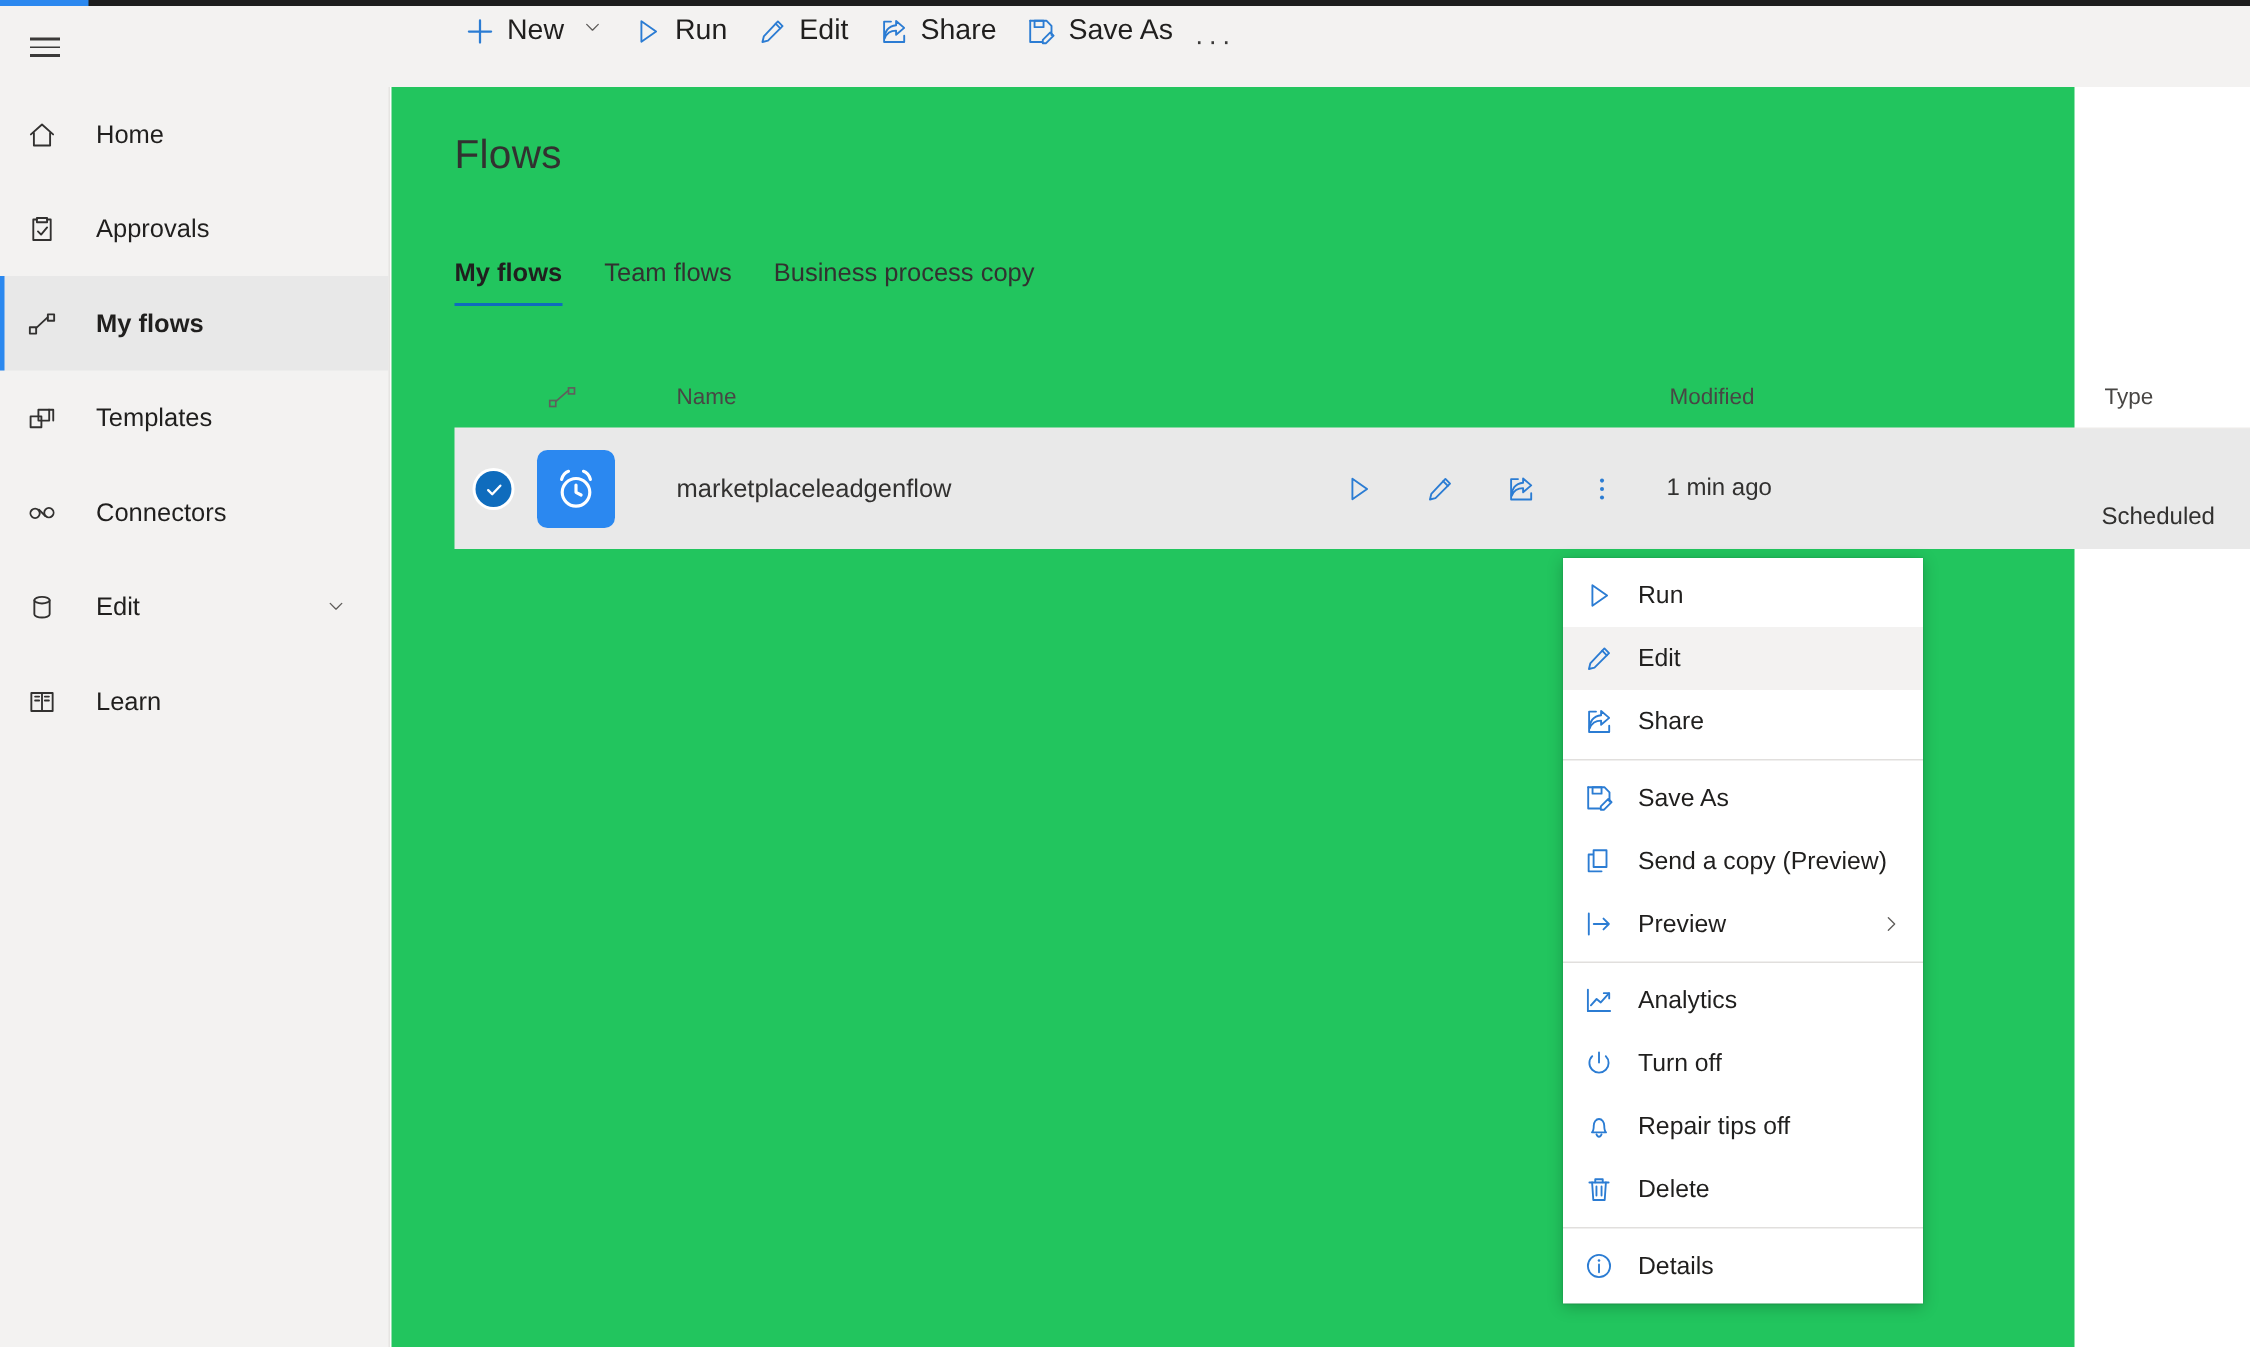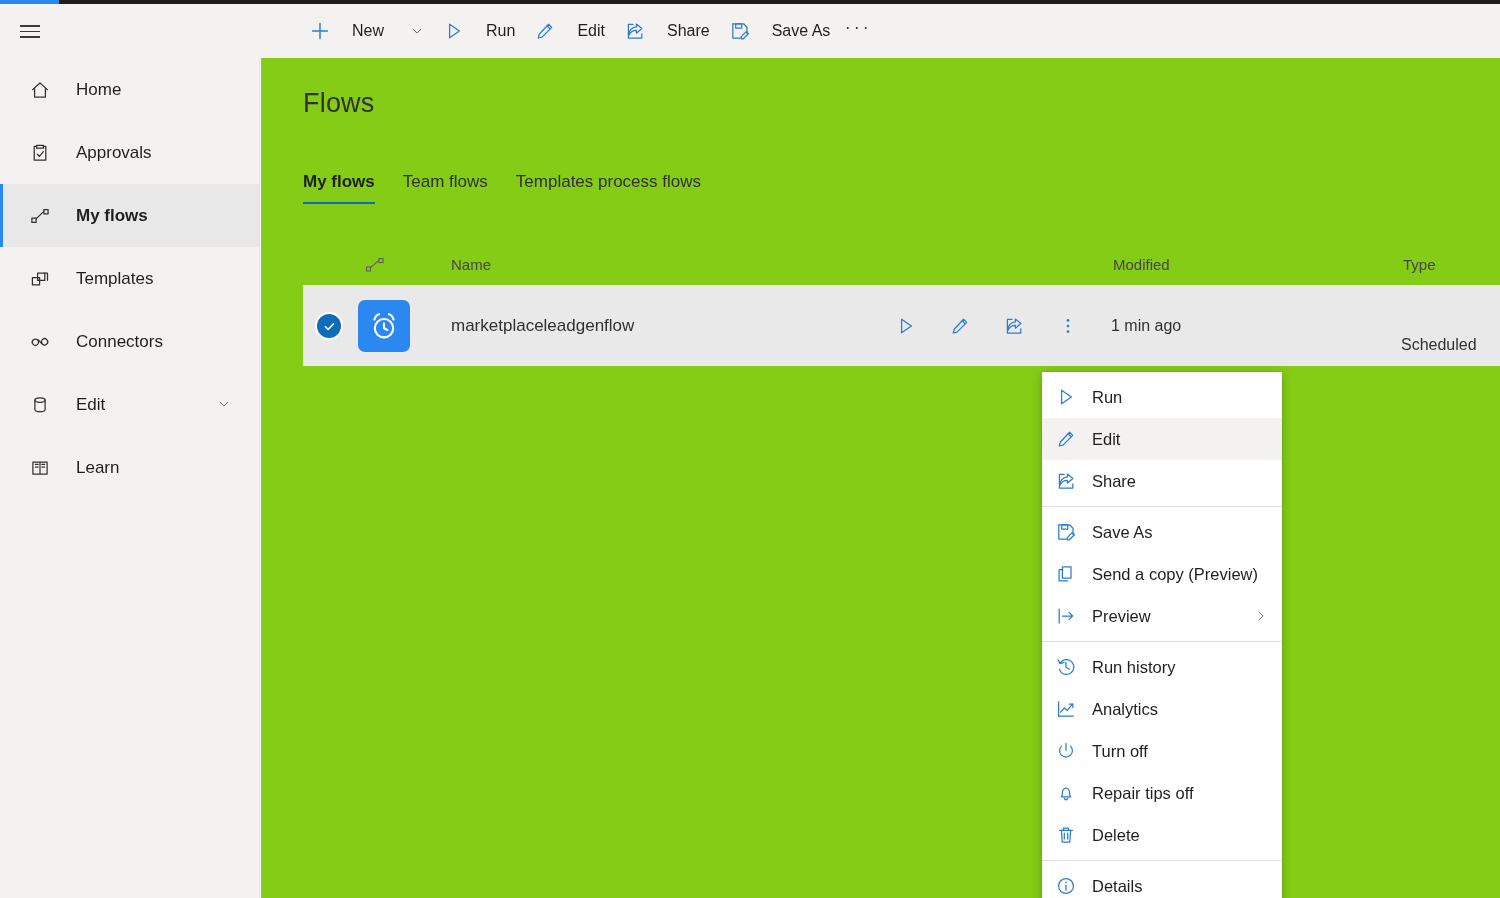--- a/index.html
+++ b/index.html
@@ -65,27 +65,26 @@
   .cmd-items {
     position: absolute;
     left: 300px; top: 0;
     height: 54px;
     display: flex;
     align-items: center;
     gap: 0px;
   }
   .cmd-btn {
     display: flex;
-    align-items: center;
-    gap: 22px;
+    gap: 8px;
     height: 40px;
     padding: 0 10px;
     cursor: pointer;
     color: #201f1e;
-    font-size: 16px;
+    font-size: 19px;
     white-space: nowrap;
   }
   .cmd-icon {
     display: inline-flex;
     align-items: center;
     justify-content: center;
     width: 20px; height: 20px;
     color: #2b7cd3;
     flex: none;
   }
@@ -116,21 +115,21 @@
     width: 260px;
     height: 840px;
     background: #f3f2f1;
     border-right: 1px solid #e6e4e2;
   }
   .nav-item {
     position: relative;
     height: 63px;
     display: flex;
     align-items: center;
-    padding-left: 26px;
+    padding-left: 14px;
     cursor: pointer;
     color: #201f1e;
     font-size: 17px;
   }
   .nav-item.active {
     background: #e8e8e8;
     font-weight: bold;
   }
   .nav-item.active::before {
     content: "";
@@ -155,23 +154,23 @@
     right: 26px;
     width: 16px; height: 16px;
     color: #605e5c;
     display: inline-flex;
   }
 
   
   .main {
     position: absolute;
     left: 261px; top: 58px;
-    width: 1239px;
+    width: 1122px;
     height: 840px;
-    background: #84cc16;
+    background: #22c55e;
   }
 
   .page-title {
     position: absolute;
     left: 42px; top: 30px;
     font-size: 27px;
     color: #323130;
     font-weight: normal;
     letter-spacing: 0.2px;
   }
@@ -494,21 +493,21 @@
       </div>
   </div>
 
   <div class="main">
 
     <div class="page-title">Flows</div>
 
     <div class="tabs" id="tabs">
         <div class="tab active">My flows</div>
         <div class="tab">Team flows</div>
-        <div class="tab">Templates process flows</div>
+        <div class="tab">Business process copy</div>
       </div>
 
     <div class="table">
       <div class="table-head">
         <span class="th-flowicon">
           <svg viewBox="0 0 20 20" width="20" height="20" fill="none" stroke="currentColor" stroke-width="1.1">
             <rect x="1.5" y="12" width="4" height="4"></rect>
             <rect x="14" y="3.6" width="4" height="4"></rect>
             <path d="M5.6 12.6 L13.8 5.4"></path>
           </svg>
@@ -626,30 +625,20 @@
         <span class="mi-sub">
           <svg viewBox="0 0 20 20" width="14" height="14" fill="none" stroke="currentColor" stroke-width="1.3" stroke-linecap="round" stroke-linejoin="round">
             <path d="M7 4 L13 10 L7 16"></path>
           </svg>
         </span>
       </div>
       <div class="mi-divider"></div>
       <div class="mi">
         <span class="mi-icon">
           <svg viewBox="0 0 20 20" width="20" height="20" fill="none" stroke="currentColor" stroke-width="1.25" stroke-linecap="round" stroke-linejoin="round">
-            <path d="M10 5.4 V10.3 L13.4 12.3"></path>
-            <path d="M4.1 6.4 C5.6 3.9 8.3 2.4 11.2 2.7 C15.3 3.1 18.2 6.7 17.8 10.8 C17.4 14.9 13.8 17.8 9.7 17.4 C6.7 17.1 4.3 14.9 3.5 12.1"></path>
-            <path d="M2 2.9 L4.1 6.6 L8 5.3"></path>
-          </svg>
-        </span>
-        <span>Run history</span>
-      </div>
-      <div class="mi">
-        <span class="mi-icon">
-          <svg viewBox="0 0 20 20" width="20" height="20" fill="none" stroke="currentColor" stroke-width="1.25" stroke-linecap="round" stroke-linejoin="round">
             <path d="M2.6 17 H17.4"></path>
             <path d="M2.6 17 V2.8"></path>
             <path d="M4.6 13.2 L8.4 9 L11.2 11.3 L16.6 5.2"></path>
             <path d="M13.2 5.1 H16.8 V8.6"></path>
           </svg>
         </span>
         <span>Analytics</span>
       </div>
       <div class="mi">
         <span class="mi-icon">

